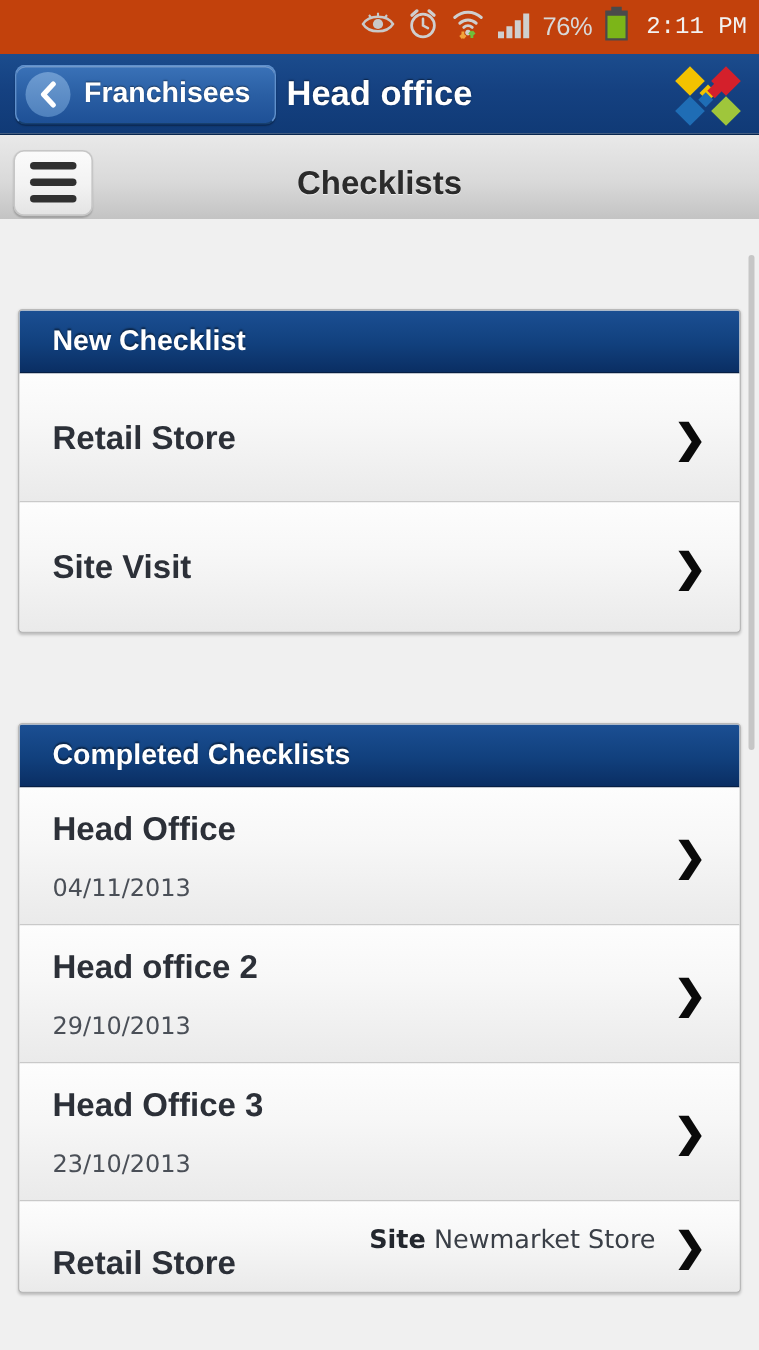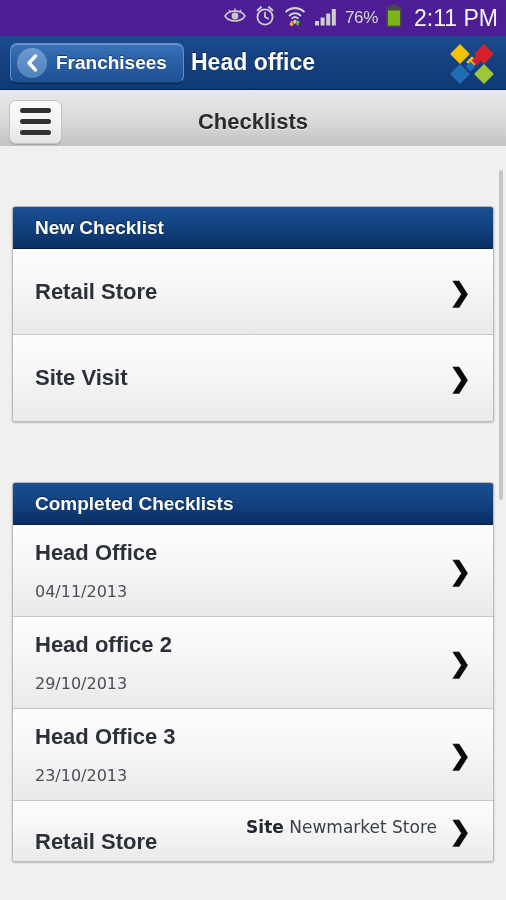--- a/index.html
+++ b/index.html
@@ -7,31 +7,31 @@
   html, body {
     width:506px; height:900px;
     background:#f0f0f0;
     font-family:"Liberation Sans", sans-serif;
     overflow:hidden;
   }
   .screen { position:relative; width:506px; height:900px; overflow:hidden; }
 
   
   .statusbar{
-    height:36px; background:#4c1d95; display:flex; align-items:center;
+    height:36px; background:#c2410c; display:flex; align-items:center;
     justify-content:flex-end; padding-right:8px; gap:7px;
   }
   .sb-icon{ display:block; }
   .sb-batt-pct{
     color:#d8d8d8; font-size:17px; letter-spacing:-0.3px;
     font-family:"Liberation Sans", sans-serif;
   }
   .sb-time{
-    color:#f2f2f2; font-size:23px; letter-spacing:0px; margin-left:4px;
-    font-family:Liberation Sans, sans-serif;
+    color:#f2f2f2; font-size:16px; letter-spacing:0px; margin-left:4px;
+    font-family:Liberation Mono, monospace;
   }
 
   
   .navbar{
     height:54px;
     background:linear-gradient(to bottom,#1b4c8d 0%,#154181 45%,#103a76 100%);
     display:flex; align-items:center; position:relative;
     border-bottom:1px solid #08264f;
   }
   .backbtn{

